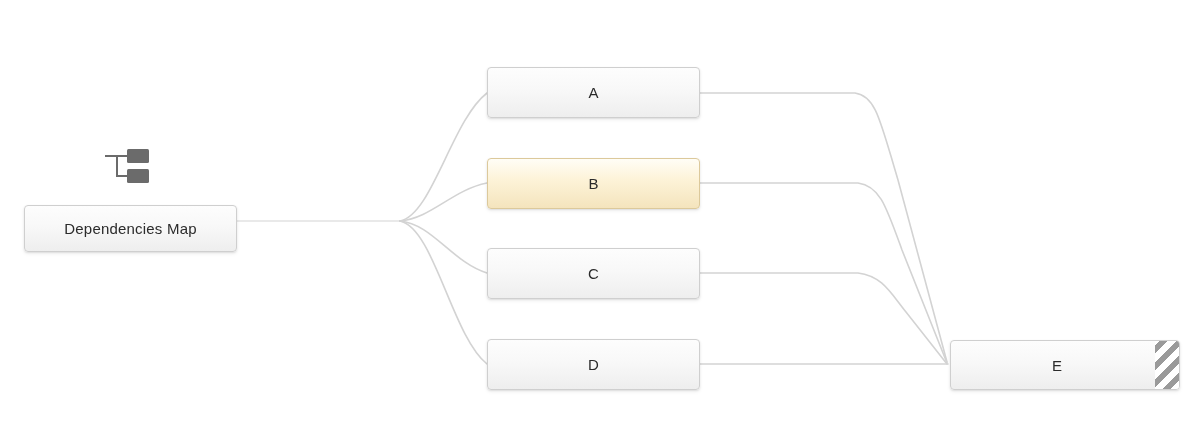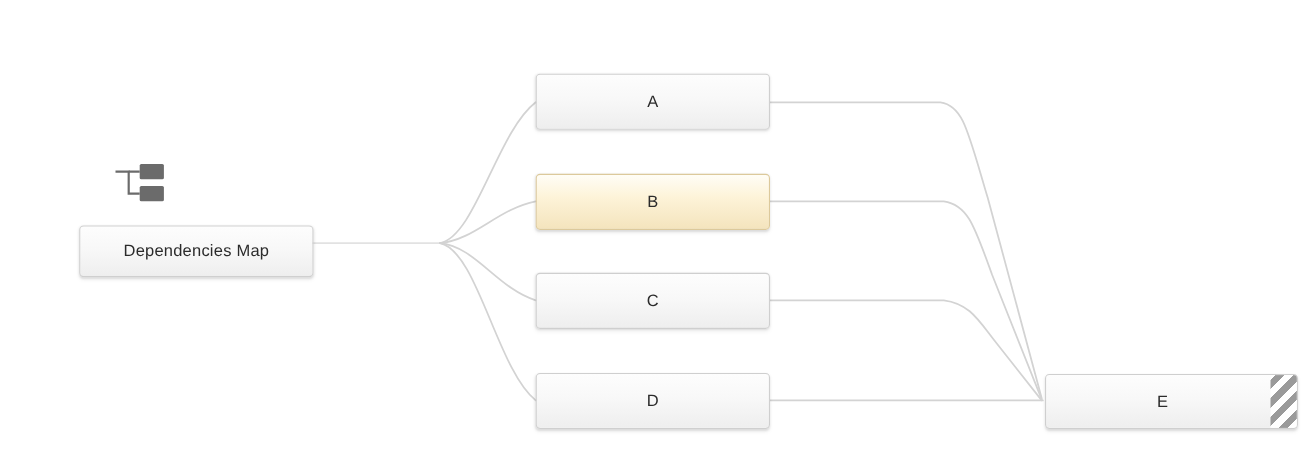--- a/index.html
+++ b/index.html
@@ -61,21 +61,20 @@
     letter-spacing: 0.2px;
   }
 
   
   #node-root {
     left: 24px;
     top: 205px;
     width: 213px;
     height: 47px;
     font-size: 15px;
-    margin-left: 48px;
   }
 
   
   #node-a { left: 487px; top: 67px;  width: 213px; height: 51px; }
   #node-b { left: 487px; top: 158px; width: 213px; height: 51px; }
   #node-c { left: 487px; top: 248px; width: 213px; height: 51px; }
   #node-d { left: 487px; top: 339px; width: 213px; height: 51px; }
 
   
   .node.highlight {

